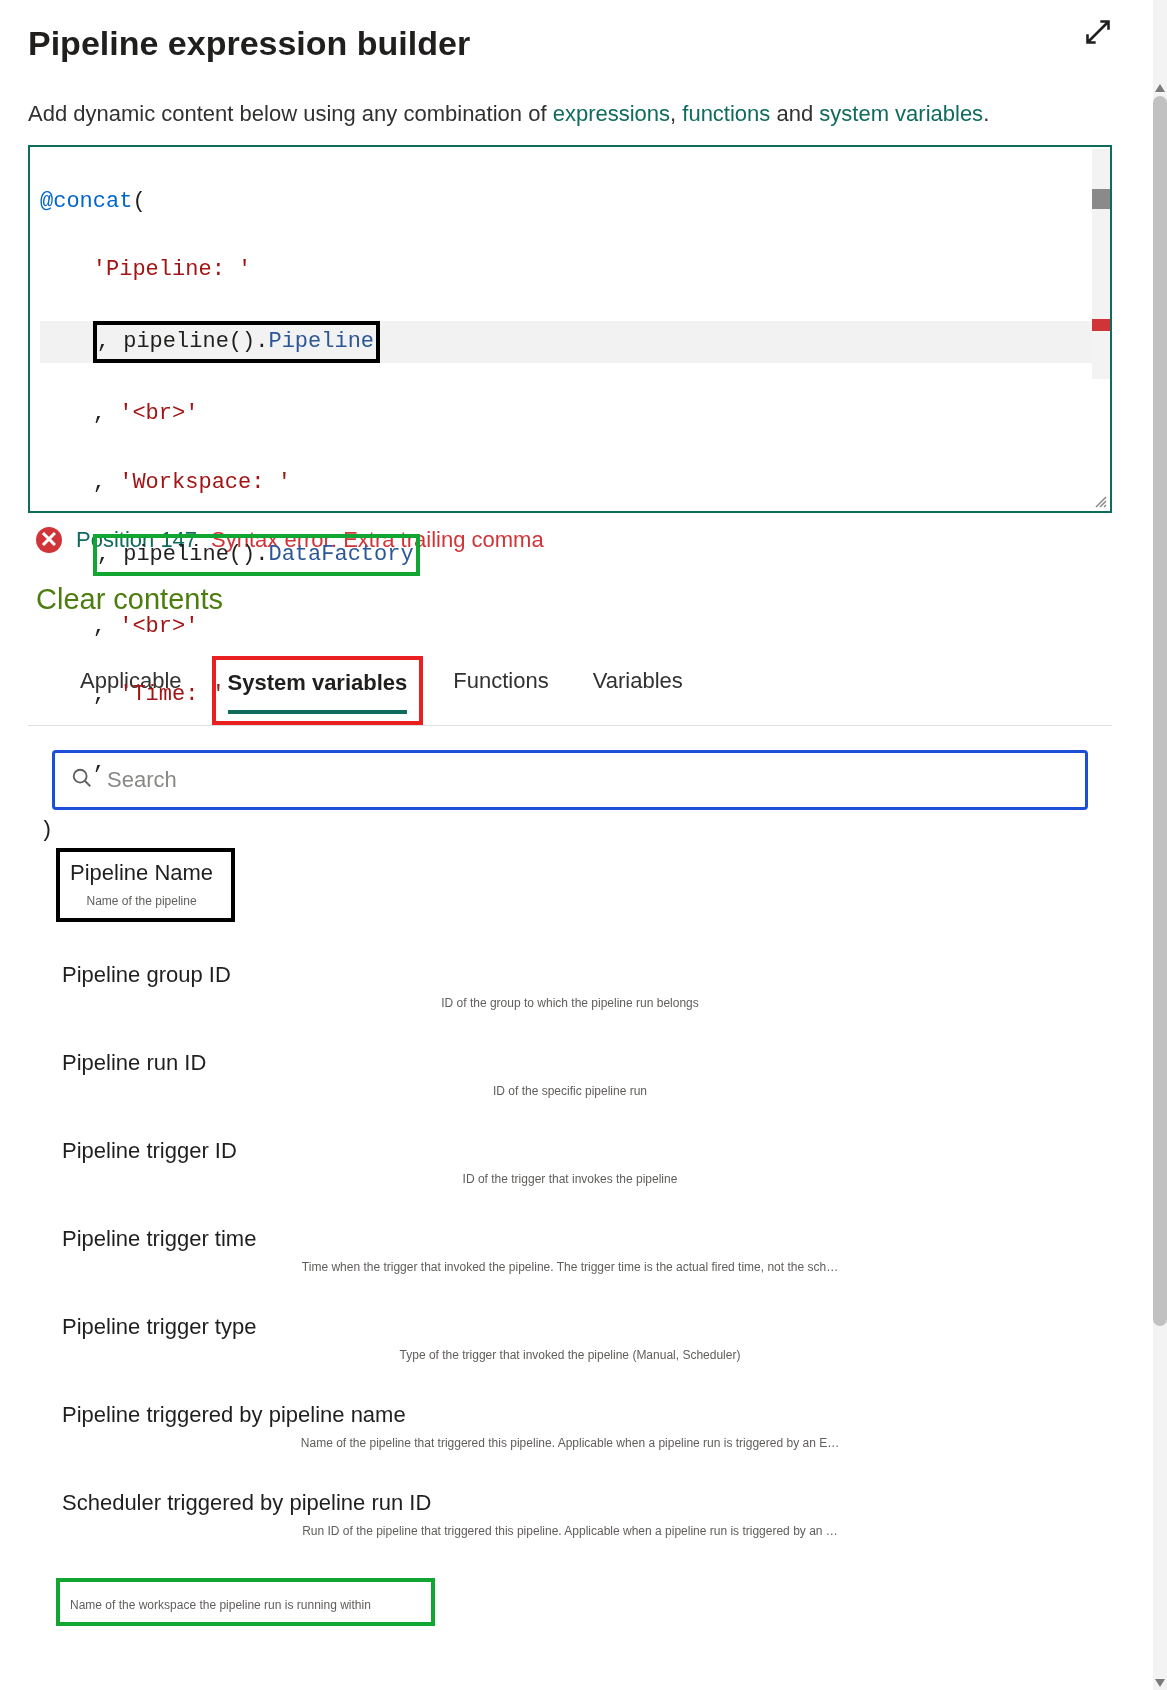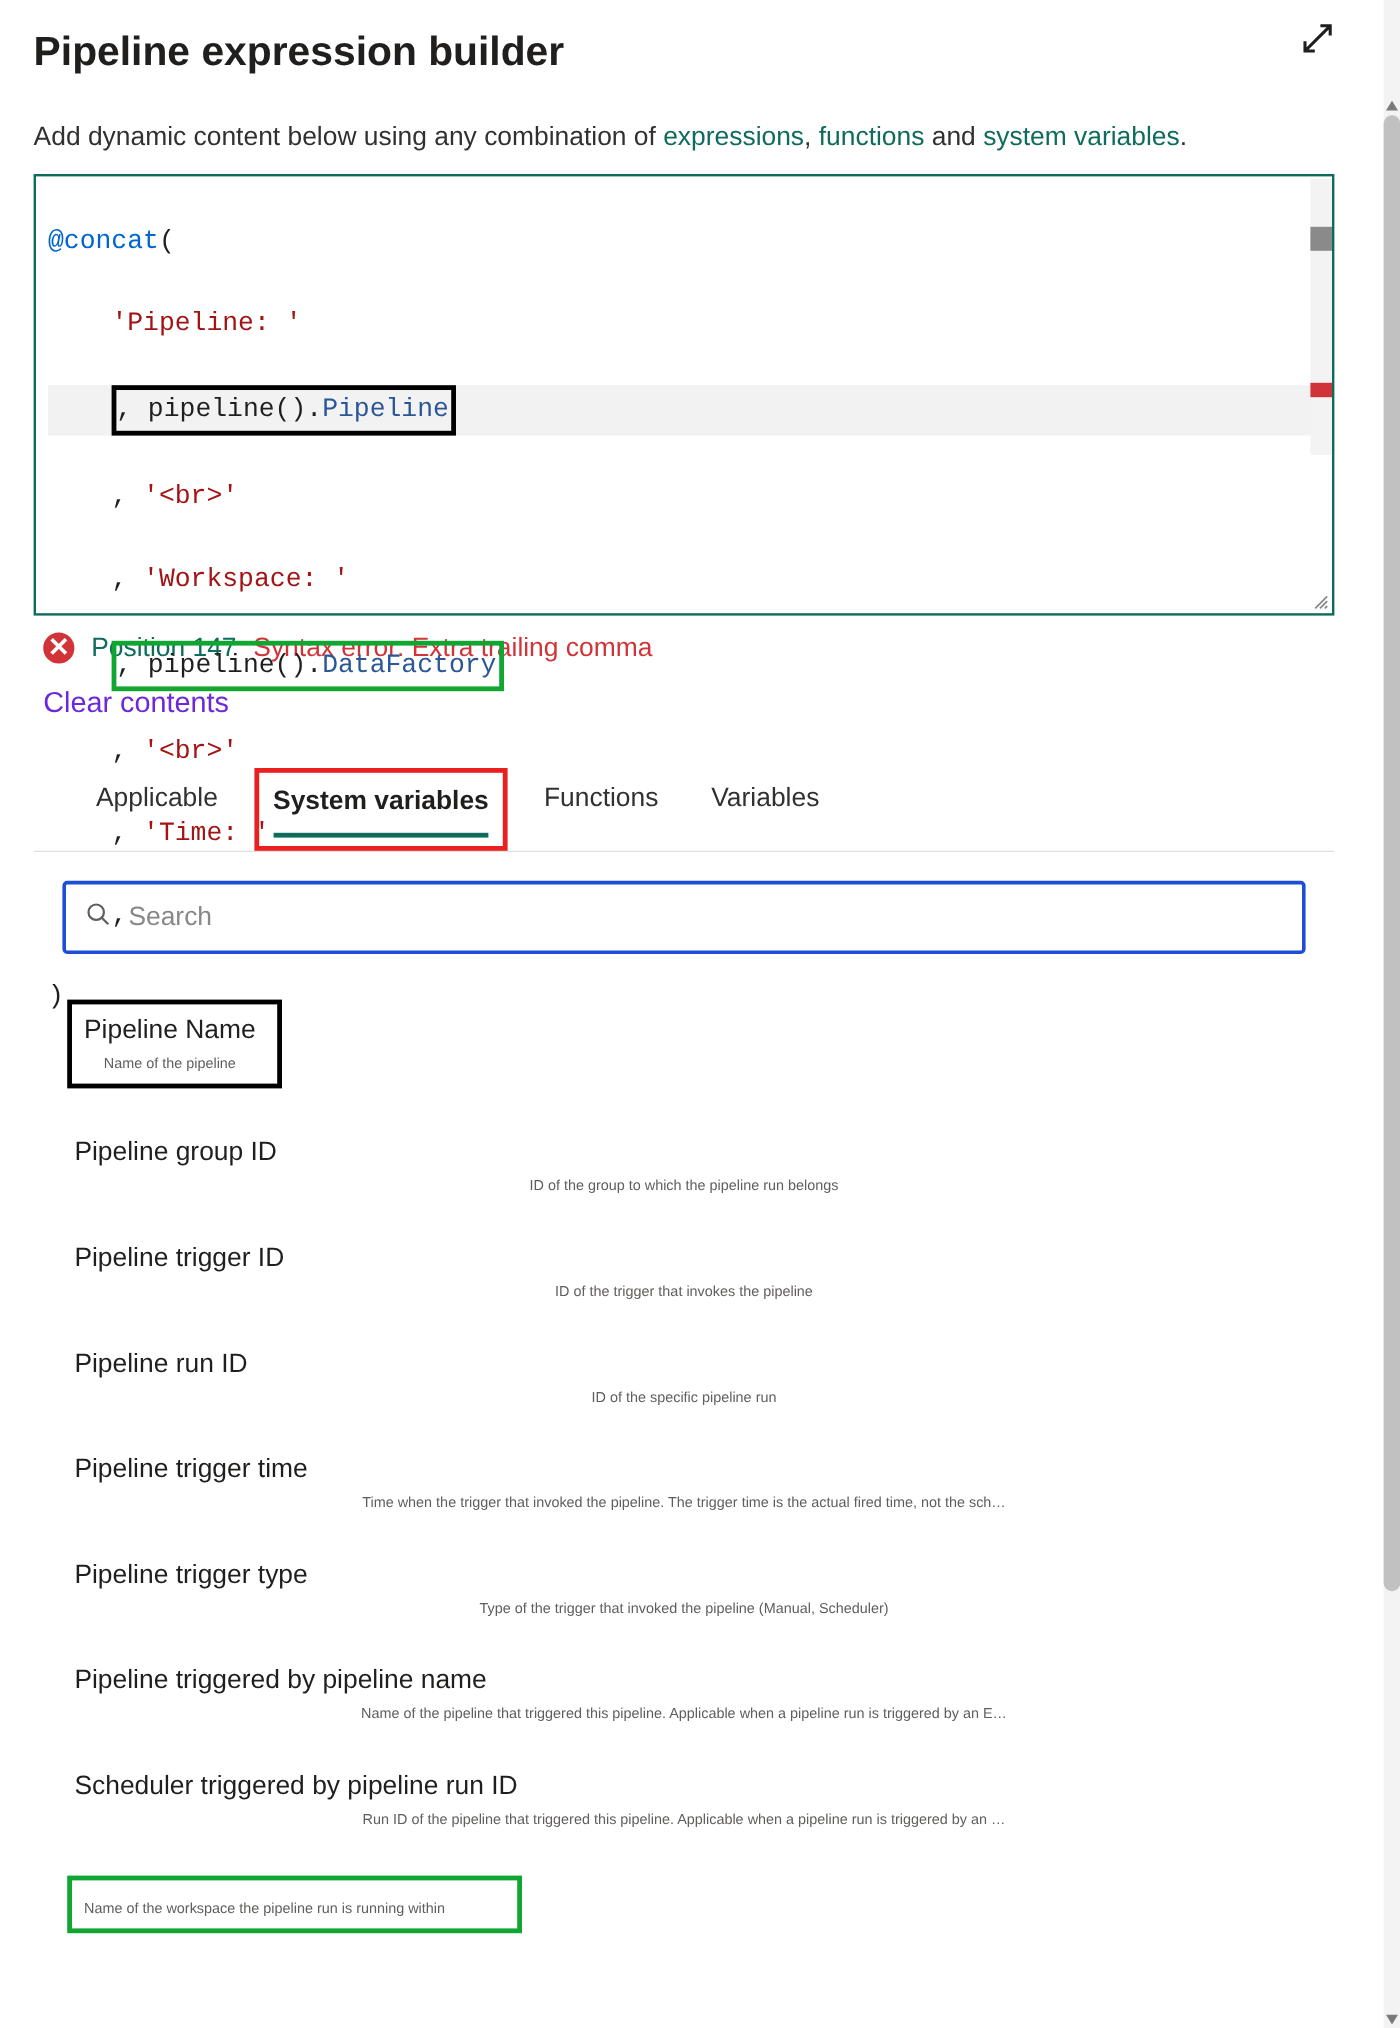--- a/index.html
+++ b/index.html
@@ -76,21 +76,21 @@
       margin-top: 14px; font-size: 22px;
     }
     .err-icon {
       width: 26px; height: 26px; border-radius: 50%; background: #d13438;
       display: inline-flex; align-items: center; justify-content: center;
       color: #fff; font-weight: bold; margin-left: 8px;
     }
     .err-pos { color: #0f6b5c; }
     .err-msg { color: #d13438; }
     .clear-link {
-      color: #6d28d9; font-size: 24px; margin-top: 19px; margin-left: 8px; cursor: pointer;
+      color: #4d7c0f; font-size: 29px; margin-top: 30px; margin-left: 8px; cursor: pointer;
     }
     .tabs {
       display: flex; gap: 44px; margin-top: 52px; padding-left: 52px;
       border-bottom: 1px solid #e1dfdd; font-size: 22px;
     }
     .tab { padding-bottom: 14px; cursor: pointer; color: #323130; }
     .tab.active { color: #201f1e; font-weight: 600; border-bottom: 4px solid #0f6b5c; margin-bottom: -1px; }
     .tab-hl-red { border: 4px solid #ea1f1f; padding: 10px 12px 8px 12px; margin: -12px -14px 0 -14px; }
     .search-wrap {
       margin: 24px 24px 0 24px; border: 3px solid #1d4ed8; border-radius: 4px;
@@ -194,26 +194,26 @@
       <span class="var-box-black">
         <div class="var-title">Pipeline Name</div>
         <div class="var-desc">Name of the pipeline</div>
       </span>
     </div>
     <div class="var-item">
       <div class="var-title">Pipeline group ID</div>
       <div class="var-desc">ID of the group to which the pipeline run belongs</div>
     </div>
     <div class="var-item">
+      <div class="var-title">Pipeline run ID</div>
+      <div class="var-desc">ID of the specific pipeline run</div>
+    </div>
+    <div class="var-item">
       <div class="var-title">Pipeline trigger ID</div>
       <div class="var-desc">ID of the trigger that invokes the pipeline</div>
-    </div>
-    <div class="var-item">
-      <div class="var-title">Pipeline run ID</div>
-      <div class="var-desc">ID of the specific pipeline run</div>
     </div>
     <div class="var-item">
       <div class="var-title">Pipeline trigger time</div>
       <div class="var-desc">Time when the trigger that invoked the pipeline. The trigger time is the actual fired time, not the sch…</div>
     </div>
     <div class="var-item">
       <div class="var-title">Pipeline trigger type</div>
       <div class="var-desc">Type of the trigger that invoked the pipeline (Manual, Scheduler)</div>
     </div>
     <div class="var-item">

